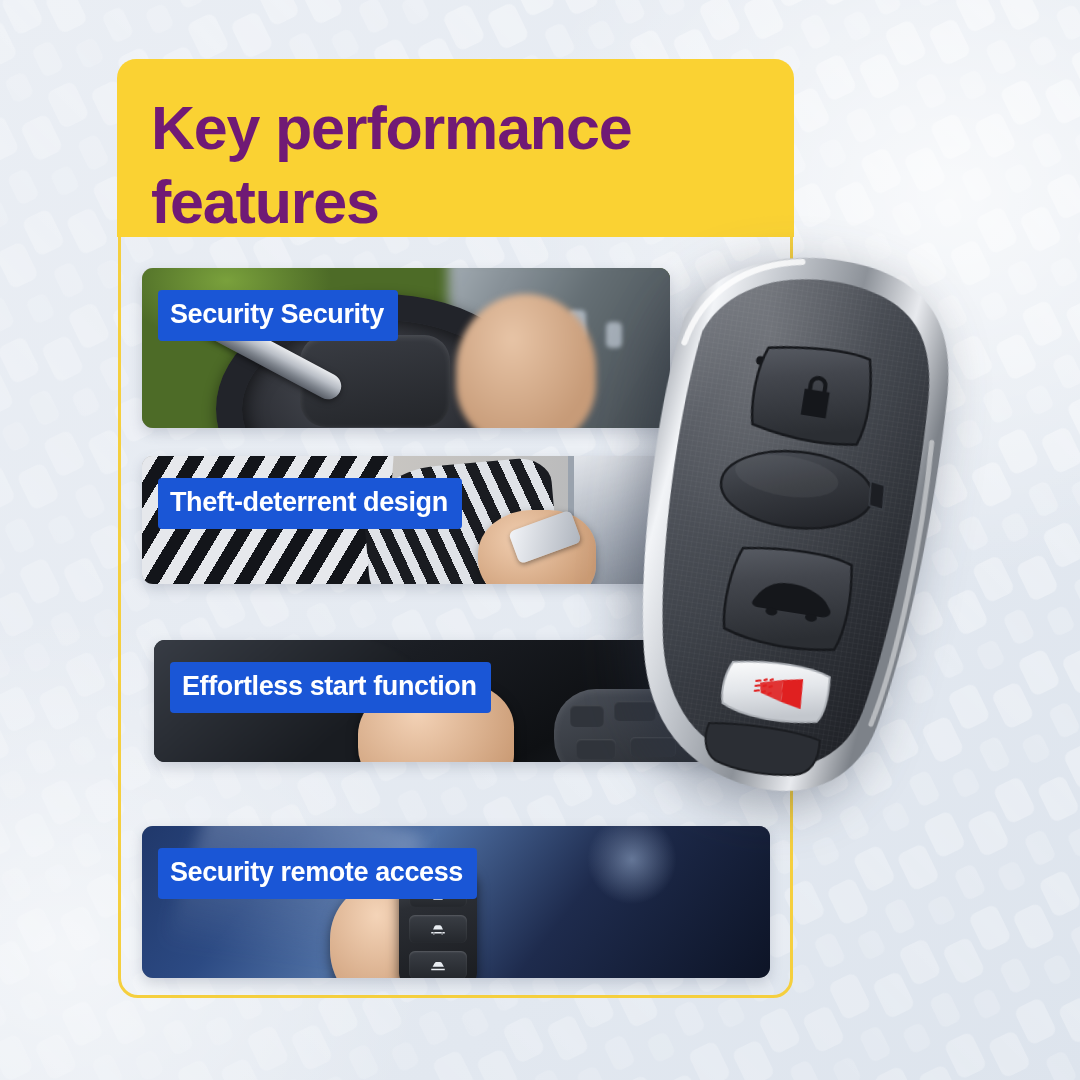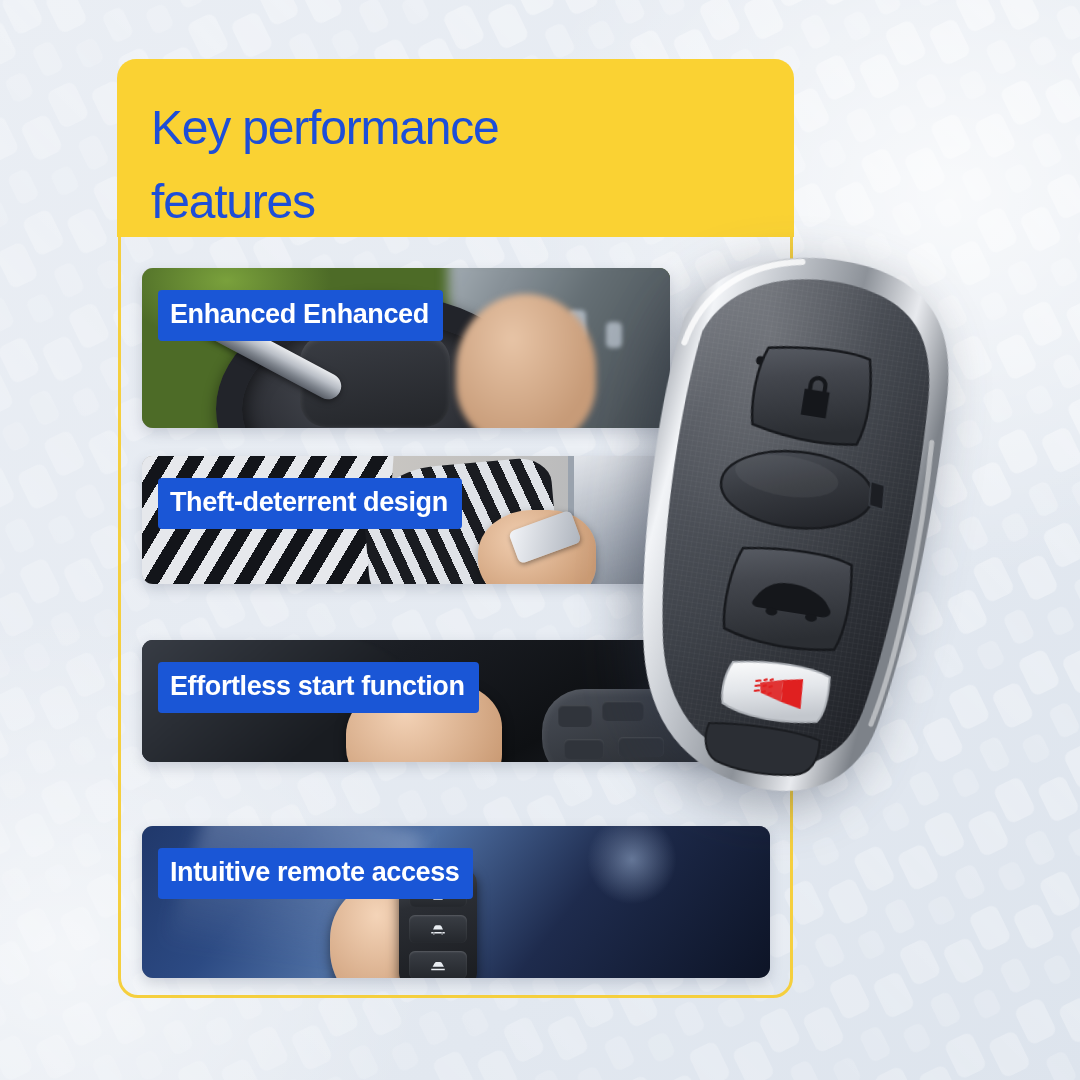--- a/index.html
+++ b/index.html
@@ -55,24 +55,24 @@
     position: absolute;
     left: 117px;
     top: 59px;
     width: 677px;
     height: 178px;
     background: #fad233;
     border-radius: 19px 19px 0 0;
     padding: 32px 40px 0 34px;
   }
   .title-text {
-    font-size: 48px;
+    font-size: 61px;
     line-height: 74px;
-    font-weight: 400;
-    color: #1d4ed8;
+    font-weight: 700;
+    color: #701a75;
     letter-spacing: -1.2px;
     white-space: pre-line;
   }
 
   
   .cards {
     position: absolute;
     left: 142px;
     top: 268px;
   }
@@ -97,21 +97,21 @@
     line-height: 1;
     padding: 11px 14px 13px 12px;
     border-radius: 4px;
     white-space: nowrap;
     z-index: 6;
   }
 
   
   #card-1 { left: 0;  top: 0;   width: 528px; height: 160px; }
   #card-2 { left: 0;  top: 188px; width: 560px; height: 128px; }
-  #card-3 { left: 0;  top: 372px; width: 600px; height: 122px; }
+  #card-3 { left: 12px;  top: 372px; width: 600px; height: 122px; }
   #card-4 { left: 0;  top: 558px; width: 628px; height: 152px; }
 
   #card-1 .badge, #card-2 .badge, #card-3 .badge, #card-4 .badge { top: 22px; }
 
   
 
   
   .photo-steering {
     background:
       radial-gradient(ellipse 150px 90px at 16% 8%, #7aa13c, #4d6b27 70%),
@@ -350,21 +350,21 @@
       <div class="photo photo-steering">
         <div class="sw-dashblur"></div>
         <div class="sw-btn" style="right:16%;top:26%;width:18px;height:30px;"></div>
         <div class="sw-btn" style="right:9%;top:34%;width:16px;height:26px;"></div>
         <div class="sw-btn" style="right:22%;top:48%;width:20px;height:22px;"></div>
         <div class="sw-rim"></div>
         <div class="sw-hub"></div>
         <div class="sw-key"></div>
         <div class="sw-hand"></div>
       </div>
-      <div class="badge">Enhanced Enhanced</div>
+      <div class="badge">Security Security</div>
     </div>
 
     <div class="card" id="card-2">
       <div class="photo photo-theft">
         <div class="stripes-left"></div>
         <div class="stripes-right"></div>
         <div class="theft-glass"></div>
         <div class="theft-hand"></div>
         <div class="theft-keys"></div>
       </div>
@@ -401,21 +401,21 @@
                 <path d="M3 16h18v2H3zm2.4-3.4 2-4.2A3 3 0 0 1 10.1 7h3.8a3 3 0 0 1 2.7 1.4l2 4.2H5.4zm1.1 4a1.4 1.4 0 1 0 0 2.8 1.4 1.4 0 0 0 0-2.8zm11 0a1.4 1.4 0 1 0 0 2.8 1.4 1.4 0 0 0 0-2.8z"></path>
               </svg>
           </div>
           <div class="rb" style="top:82px;">
             <svg viewBox="0 0 24 24" aria-hidden="true">
                 <path d="M3 17h18v2H3zm1.8-2.6 2.6-4.9A3.2 3.2 0 0 1 10.3 8h4.2a3.2 3.2 0 0 1 2.8 1.5l2.6 4.9H4.8z"></path>
               </svg>
           </div>
         </div>
       </div>
-      <div class="badge">Intuitive remote access</div>
+      <div class="badge">Security remote access</div>
     </div>
 
   </div>
 
   <div class="fob-hero">
     <svg viewBox="0 0 348 560" aria-hidden="true">
       <defs>
         <linearGradient id="rimG" x1="0" y1="0" x2="1" y2="0.2">
           <stop offset="0%" stop-color="#9ba0a8"></stop>
           <stop offset="14%" stop-color="#f2f4f7"></stop>

